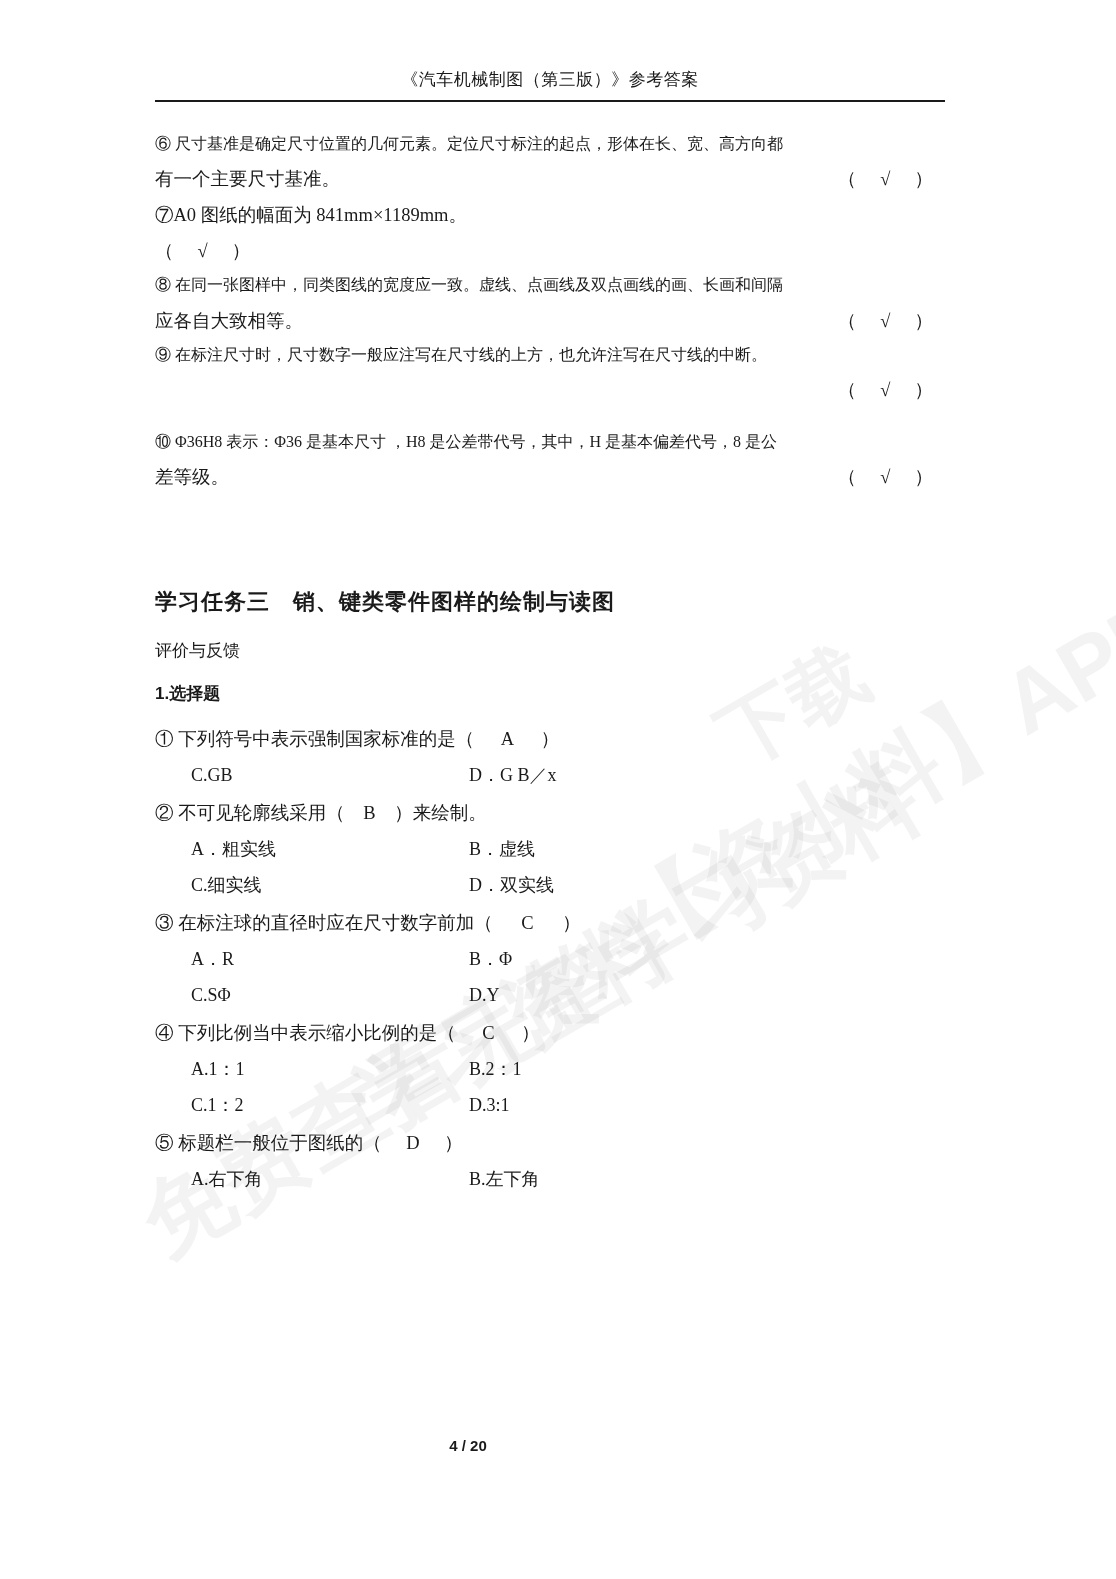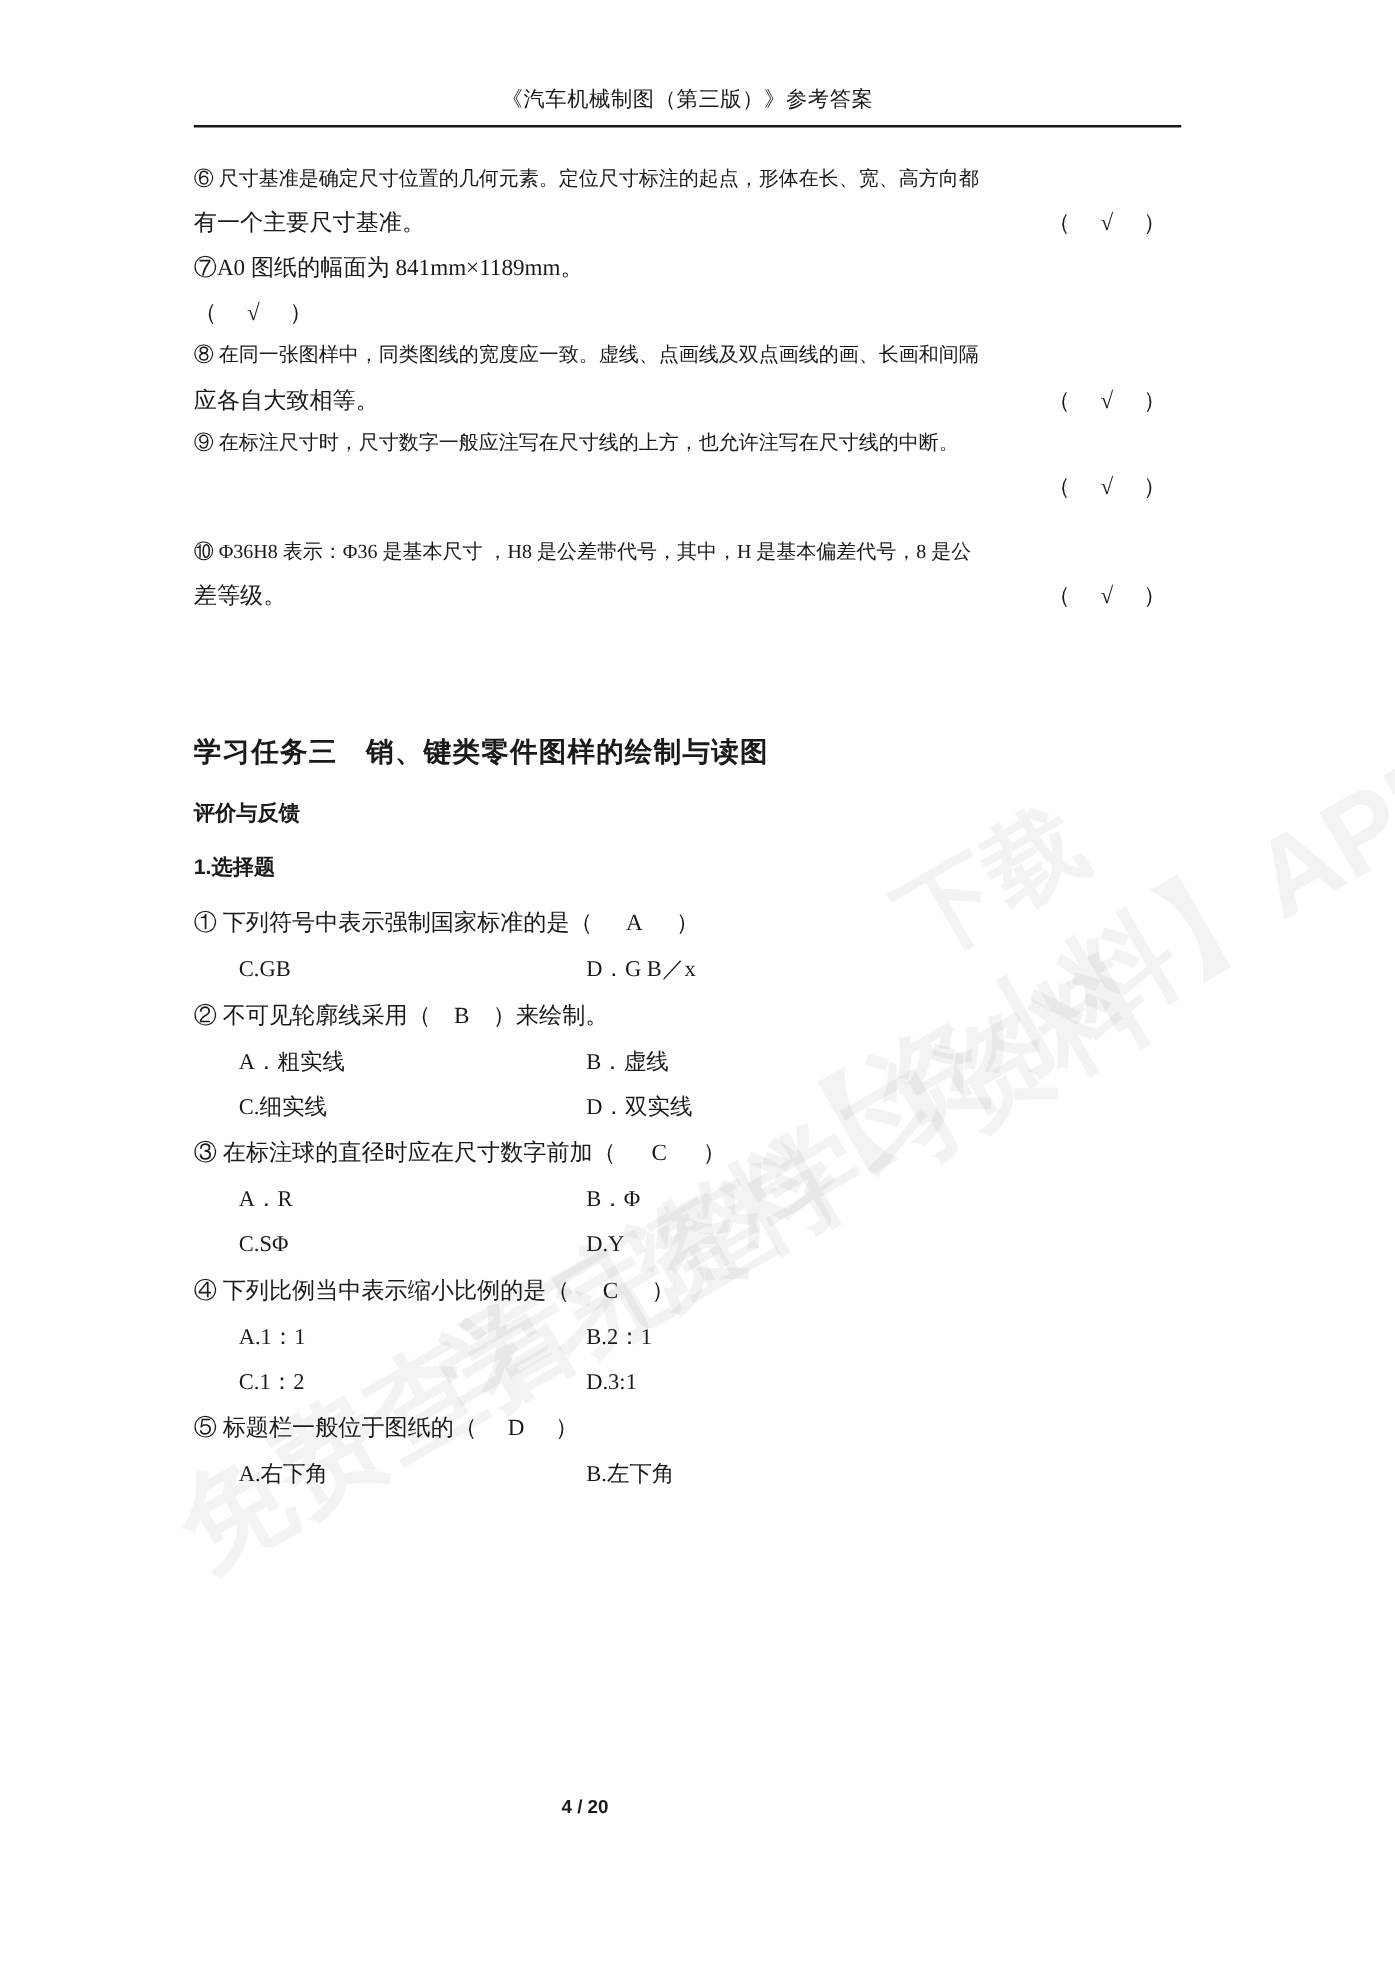--- a/index.html
+++ b/index.html
@@ -107,21 +107,21 @@
   h2.task-title {
     font-family: "Liberation Sans", "DejaVu Sans", sans-serif;
     font-size: 22px;
     font-weight: bold;
     margin: 0 0 22px 0;
     letter-spacing: 1px;
   }
   h3.sub-title {
     font-family: "Liberation Sans", "DejaVu Sans", sans-serif;
     font-size: 17px;
-    font-weight: bold;
+    font-weight: normal;
     margin: 0 0 20px 0;
   }
   h4.section-title {
     font-family: "Liberation Sans", "DejaVu Sans", sans-serif;
     font-size: 17px;
     font-weight: bold;
     margin: 0 0 16px 0;
   }
 
   .mcq { margin-bottom: 2px; }

